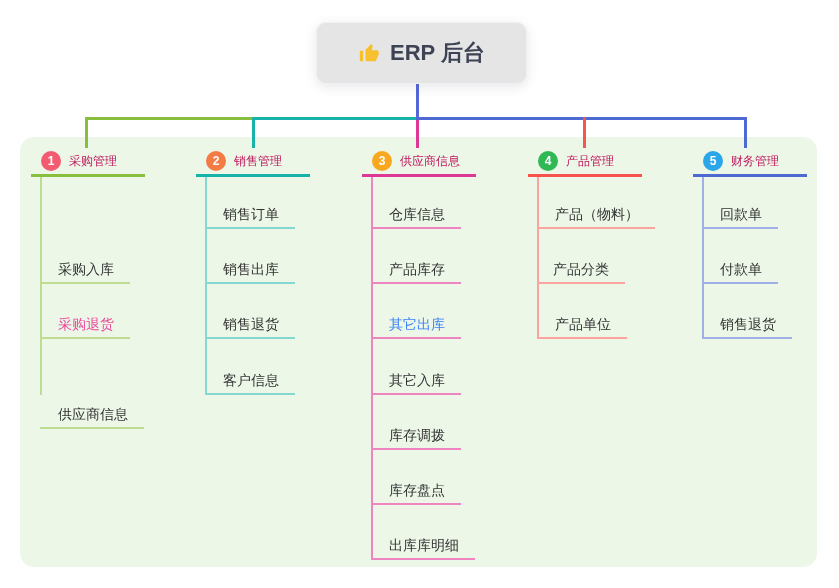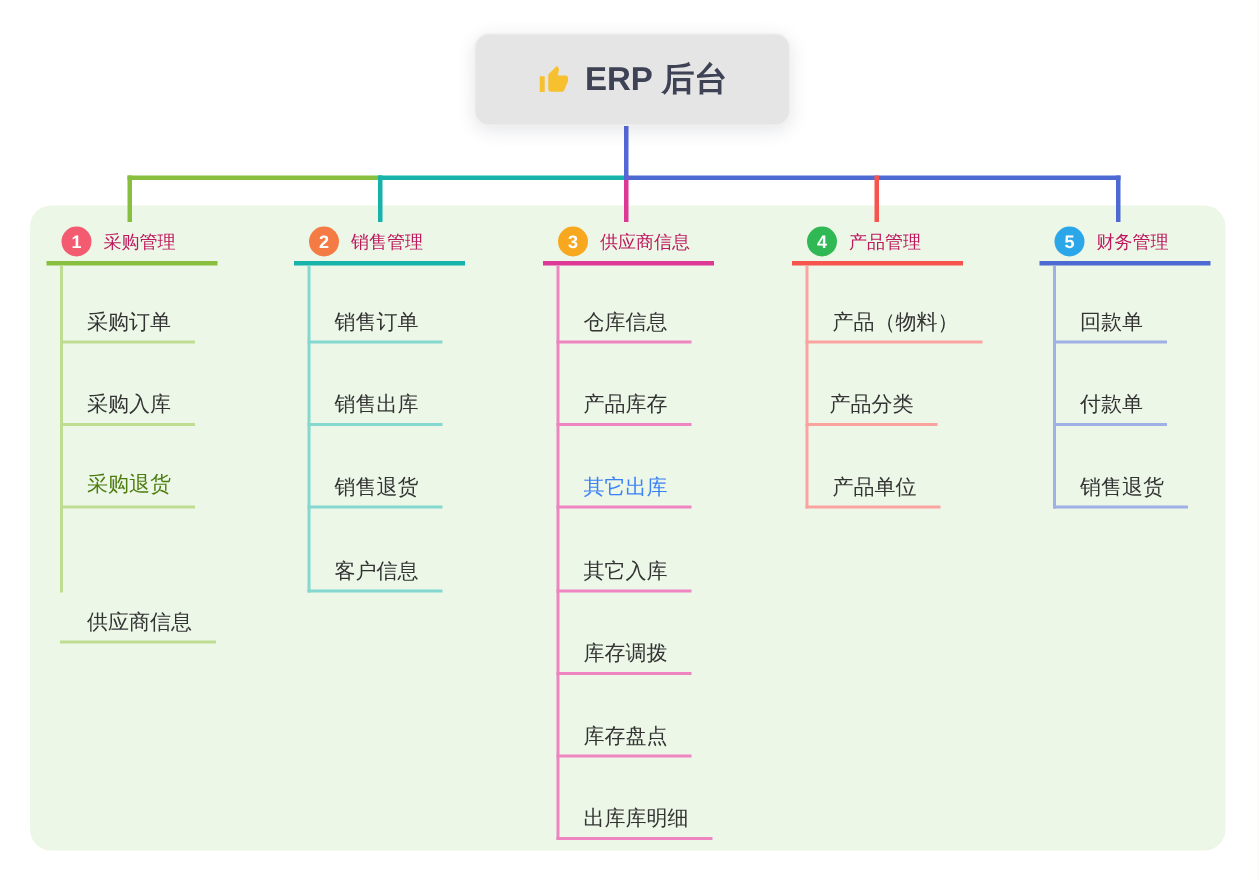--- a/index.html
+++ b/index.html
@@ -75,23 +75,22 @@
     <span>ERP 后台</span>
   </div>
 
   <div id="branches">
       <div class="branch" style="left: 31px;">
         <div class="heading" style="border-color: rgb(136, 191, 62);">
           <span class="badge" style="background: rgb(242, 91, 112);">1</span>
           <span class="hlabel">采购管理</span>
         </div>
         <div class="vline" style="background: rgb(190, 221, 146); height: 217.6px;"></div>
-        <div class="item" style="top: 53px; border-color: rgb(190, 221, 146); color: rgb(51, 51, 51);">采购订单</div>
         <div class="item" style="top: 108px; border-color: rgb(190, 221, 146); color: rgb(51, 51, 51);">采购入库</div>
-        <div class="item" style="top: 163px; border-color: rgb(190, 221, 146); color: #4d7c0f; font-family: Liberation Serif, serif;">采购退货</div>
+        <div class="item" style="top: 163px; border-color: rgb(190, 221, 146); color: #ec4899;">采购退货</div>
         <div class="item" style="top: 219px; border-color: rgb(190, 221, 146); color: rgb(51, 51, 51); margin-top: 34px;">供应商信息</div>
       </div>
       <div class="branch" style="left: 196px;">
         <div class="heading" style="border-color: rgb(23, 179, 170);">
           <span class="badge" style="background: rgb(245, 123, 69);">2</span>
           <span class="hlabel">销售管理</span>
         </div>
         <div class="vline" style="background: rgb(132, 216, 208); height: 217.6px;"></div>
         <div class="item" style="top: 53px; border-color: rgb(132, 216, 208); color: rgb(51, 51, 51);">销售订单</div>
         <div class="item" style="top: 108px; border-color: rgb(132, 216, 208); color: rgb(51, 51, 51);">销售出库</div>

